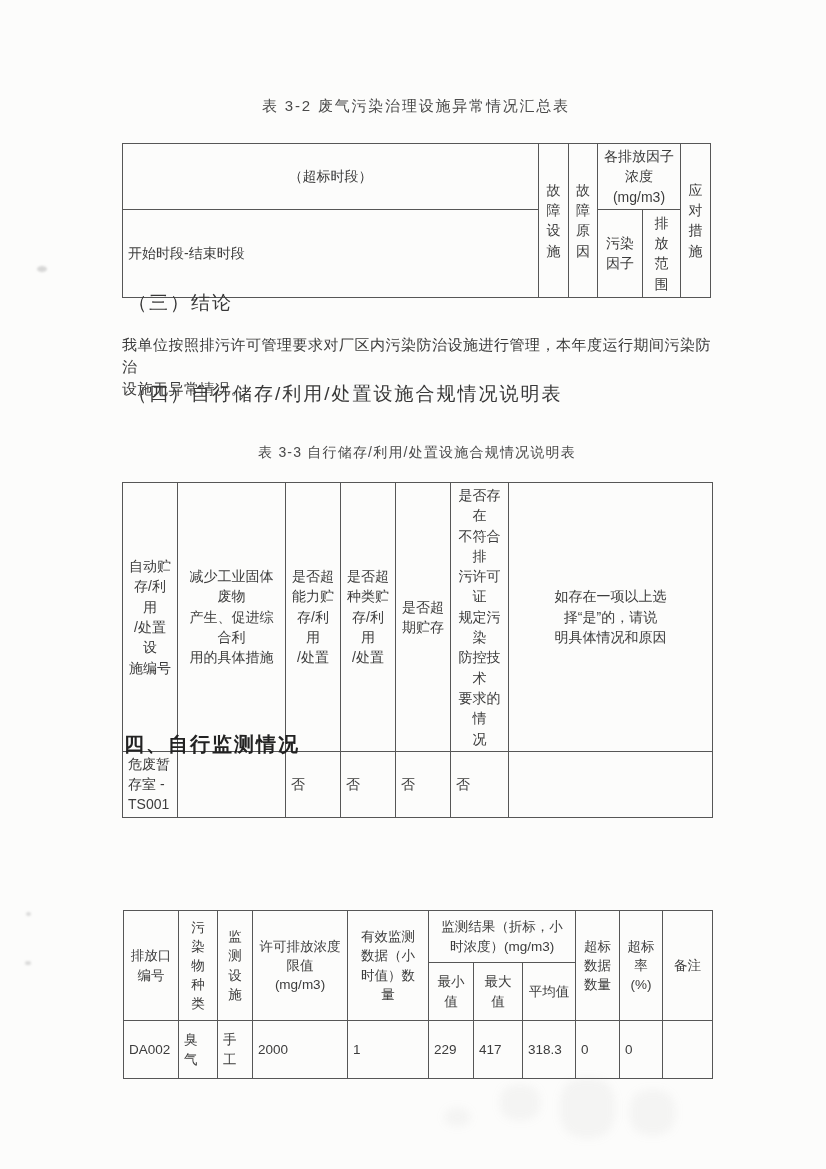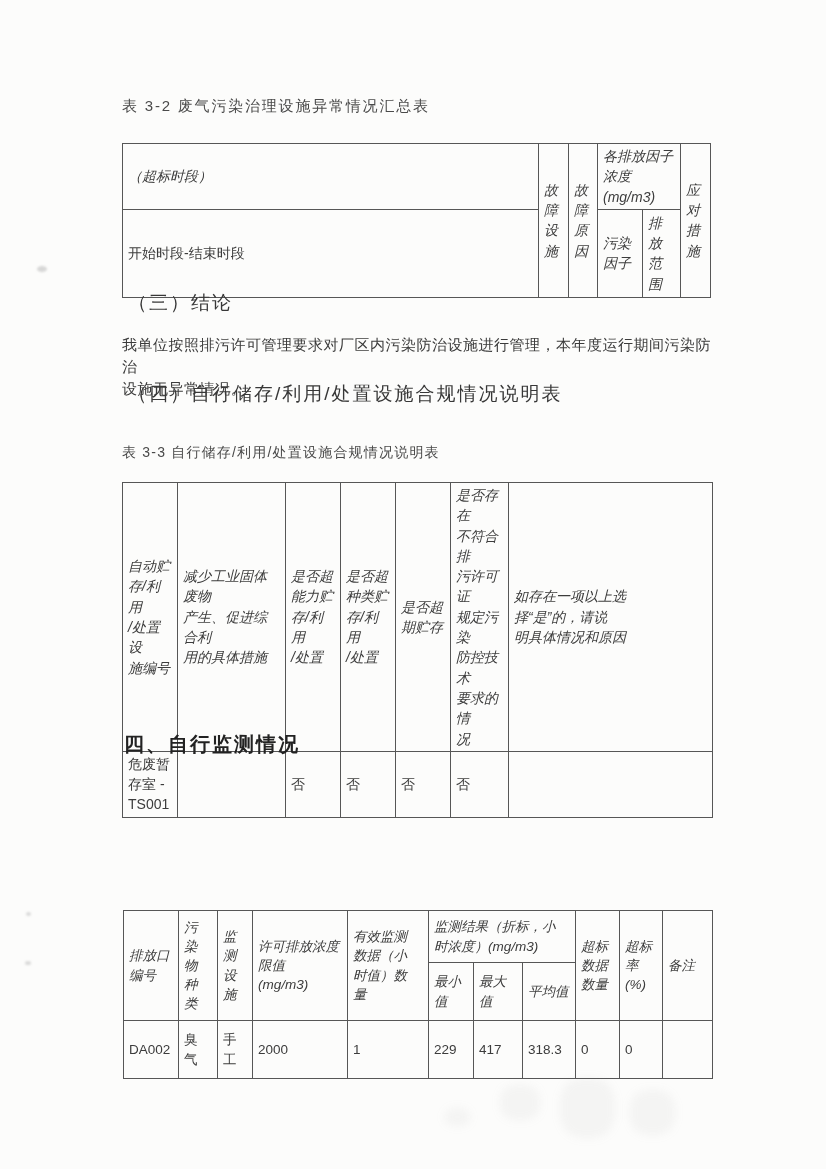--- a/index.html
+++ b/index.html
@@ -7,21 +7,21 @@
     position:relative;
     width:826px;height:1169px;
     margin:0 auto;
     background:#fcfcfb;
     font-family:"Liberation Sans","DejaVu Sans",sans-serif;
     color:#3a3a3a;
     overflow:hidden;
   }
   .abs{position:absolute;}
   .caption{
-    text-align:left;
+    text-align:center;
     font-size:15px;
     letter-spacing:1.8px;
     color:#4a4a4a;
     white-space:pre-line;
   }
   .caption.small{font-size:14px;letter-spacing:1.2px;}
   .h-sec{
     font-size:19px;
     letter-spacing:2px;
     color:#383838;
@@ -58,21 +58,21 @@
   table.doc td{
     border:1.4px solid #565656;
     white-space:pre-line;
     vertical-align:middle;
     font-size:14px;
     line-height:1.45;
     color:#3c3c3c;
     padding:2px 5px;
     overflow:hidden;
   }
-  table.doc td.ctr{text-align:left;font-style:italic;}
+  table.doc td.ctr{text-align:center;}
   table.doc td.lft{text-align:left;}
   table.t41 td{font-size:13.5px;line-height:1.42;}
   
   .speck{position:absolute;border-radius:50%;filter:blur(1px);}
   .smudge{position:absolute;border-radius:40%;filter:blur(4px);background:rgba(150,150,150,0.08);}
 </style>
 </head>
 <body>
 
 <div class="page">

